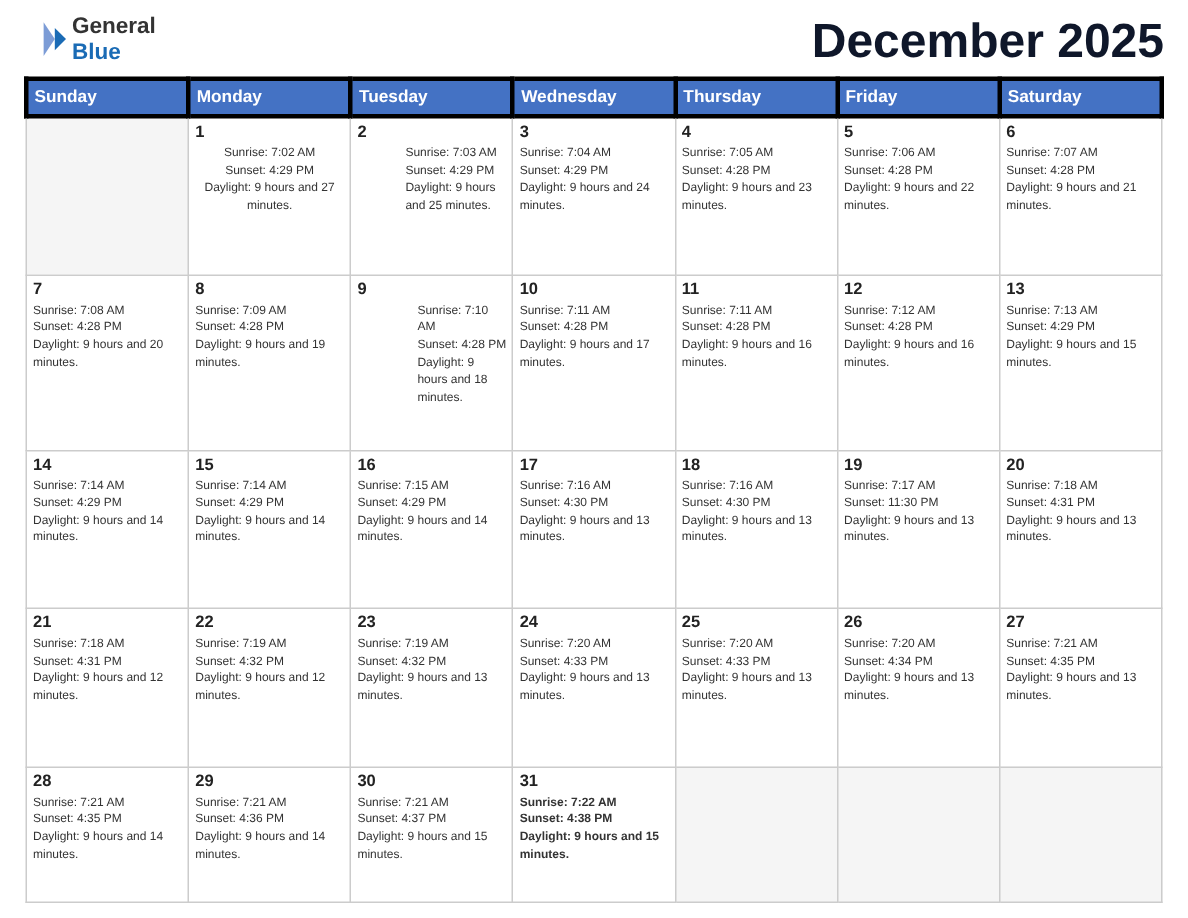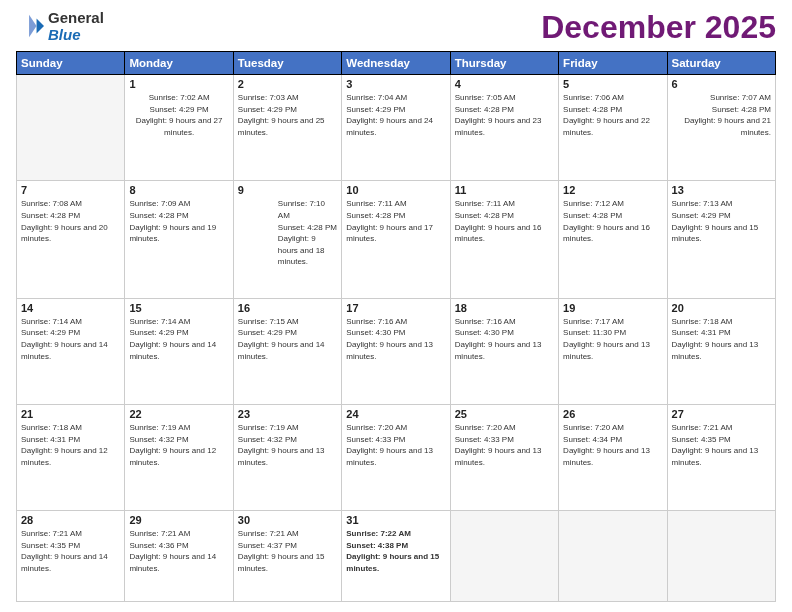--- a/index.html
+++ b/index.html
@@ -35,53 +35,52 @@
     }
     .logo-general {
       font-size: 15px;
       font-weight: bold;
       color: #333;
     }
     .logo-blue {
       font-size: 15px;
       font-weight: bold;
       color: #1a6bb5;
-      font-style: italic;
     }
     .logo-icon {
       width: 28px;
       height: 28px;
     }
     .title-section {
       text-align: right;
     }
     .main-title {
       font-size: 32px;
       font-weight: bold;
-      color: #701a75;
+      color: #0f172a;
       line-height: 1.1;
     }
     .subtitle {
       font-size: 14px;
       color: #555;
     }
     .calendar-table {
       width: 100%;
       border-collapse: collapse;
       flex: 1;
       table-layout: fixed;
     }
     .calendar-table th {
       background-color: #4472c4;
       color: white;
       font-size: 11.5px;
       font-weight: bold;
       padding: 5px 4px;
       text-align: left;
-      border: 1px solid #000000;
+      border: 3px solid #000000;
     }
     .calendar-table td {
       vertical-align: top;
       border: 1px solid #ccc;
       padding: 3px 4px;
       font-size: 8.5px;
       color: #333;
       background: #fff;
       height: 82px;
     }
@@ -140,21 +139,21 @@
     <tr>
           <td class="empty"></td>
           <td>
             <span class="day-number">1</span>
             <div class="day-info" style="white-space: pre-line; text-align: center;">Sunrise: 7:02 AM
 Sunset: 4:29 PM
 Daylight: 9 hours and 27 minutes.</div>
           </td>
           <td>
             <span class="day-number">2</span>
-            <div class="day-info" style="white-space: pre-line;">Sunrise: 7:03 AM
+            <div class="day-info" style="white-space: pre-line; margin-left: 32px;">Sunrise: 7:03 AM
 Sunset: 4:29 PM
 Daylight: 9 hours and 25 minutes.</div>
           </td>
           <td>
             <span class="day-number">3</span>
             <div class="day-info" style="white-space: pre-line;">Sunrise: 7:04 AM
 Sunset: 4:29 PM
 Daylight: 9 hours and 24 minutes.</div>
           </td>
           <td>
@@ -164,21 +163,21 @@
 Daylight: 9 hours and 23 minutes.</div>
           </td>
           <td>
             <span class="day-number">5</span>
             <div class="day-info" style="white-space: pre-line;">Sunrise: 7:06 AM
 Sunset: 4:28 PM
 Daylight: 9 hours and 22 minutes.</div>
           </td>
           <td>
             <span class="day-number">6</span>
-            <div class="day-info" style="white-space: pre-line; text-align: right;">Sunrise: 7:07 AM
+            <div class="day-info" style="white-space: pre-line;">Sunrise: 7:07 AM
 Sunset: 4:28 PM
 Daylight: 9 hours and 21 minutes.</div>
           </td>
         </tr>
         <tr>
           <td>
             <span class="day-number">7</span>
             <div class="day-info" style="white-space: pre-line;">Sunrise: 7:08 AM
 Sunset: 4:28 PM
 Daylight: 9 hours and 20 minutes.</div>

